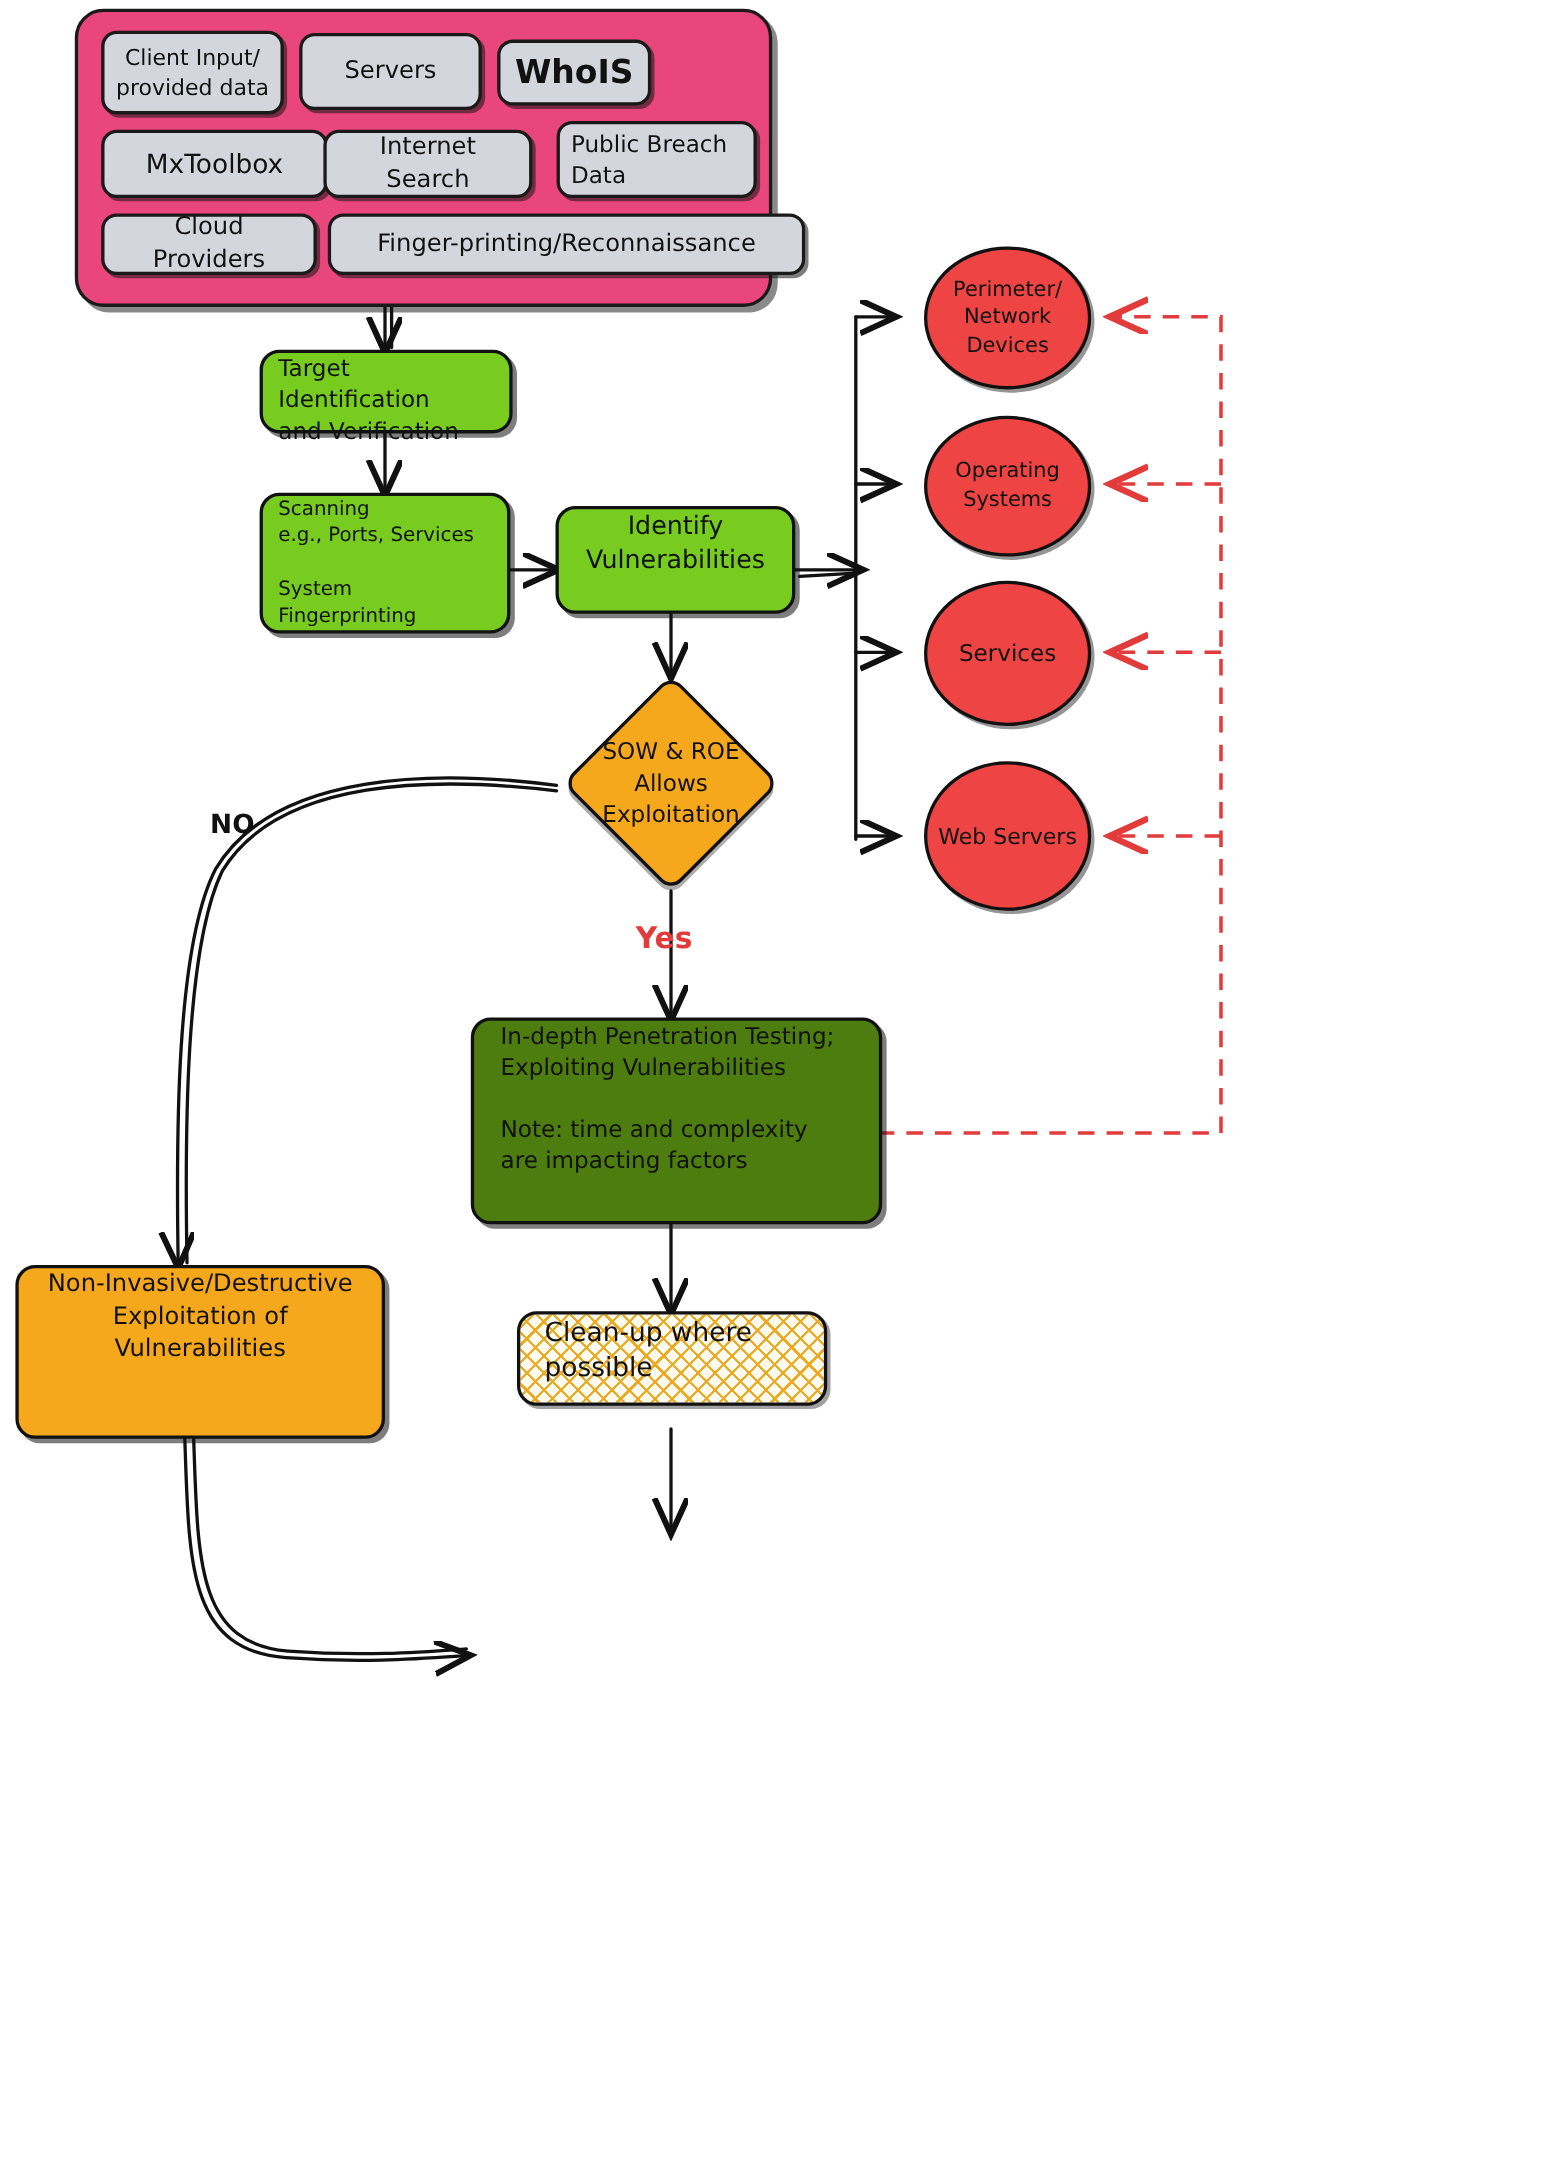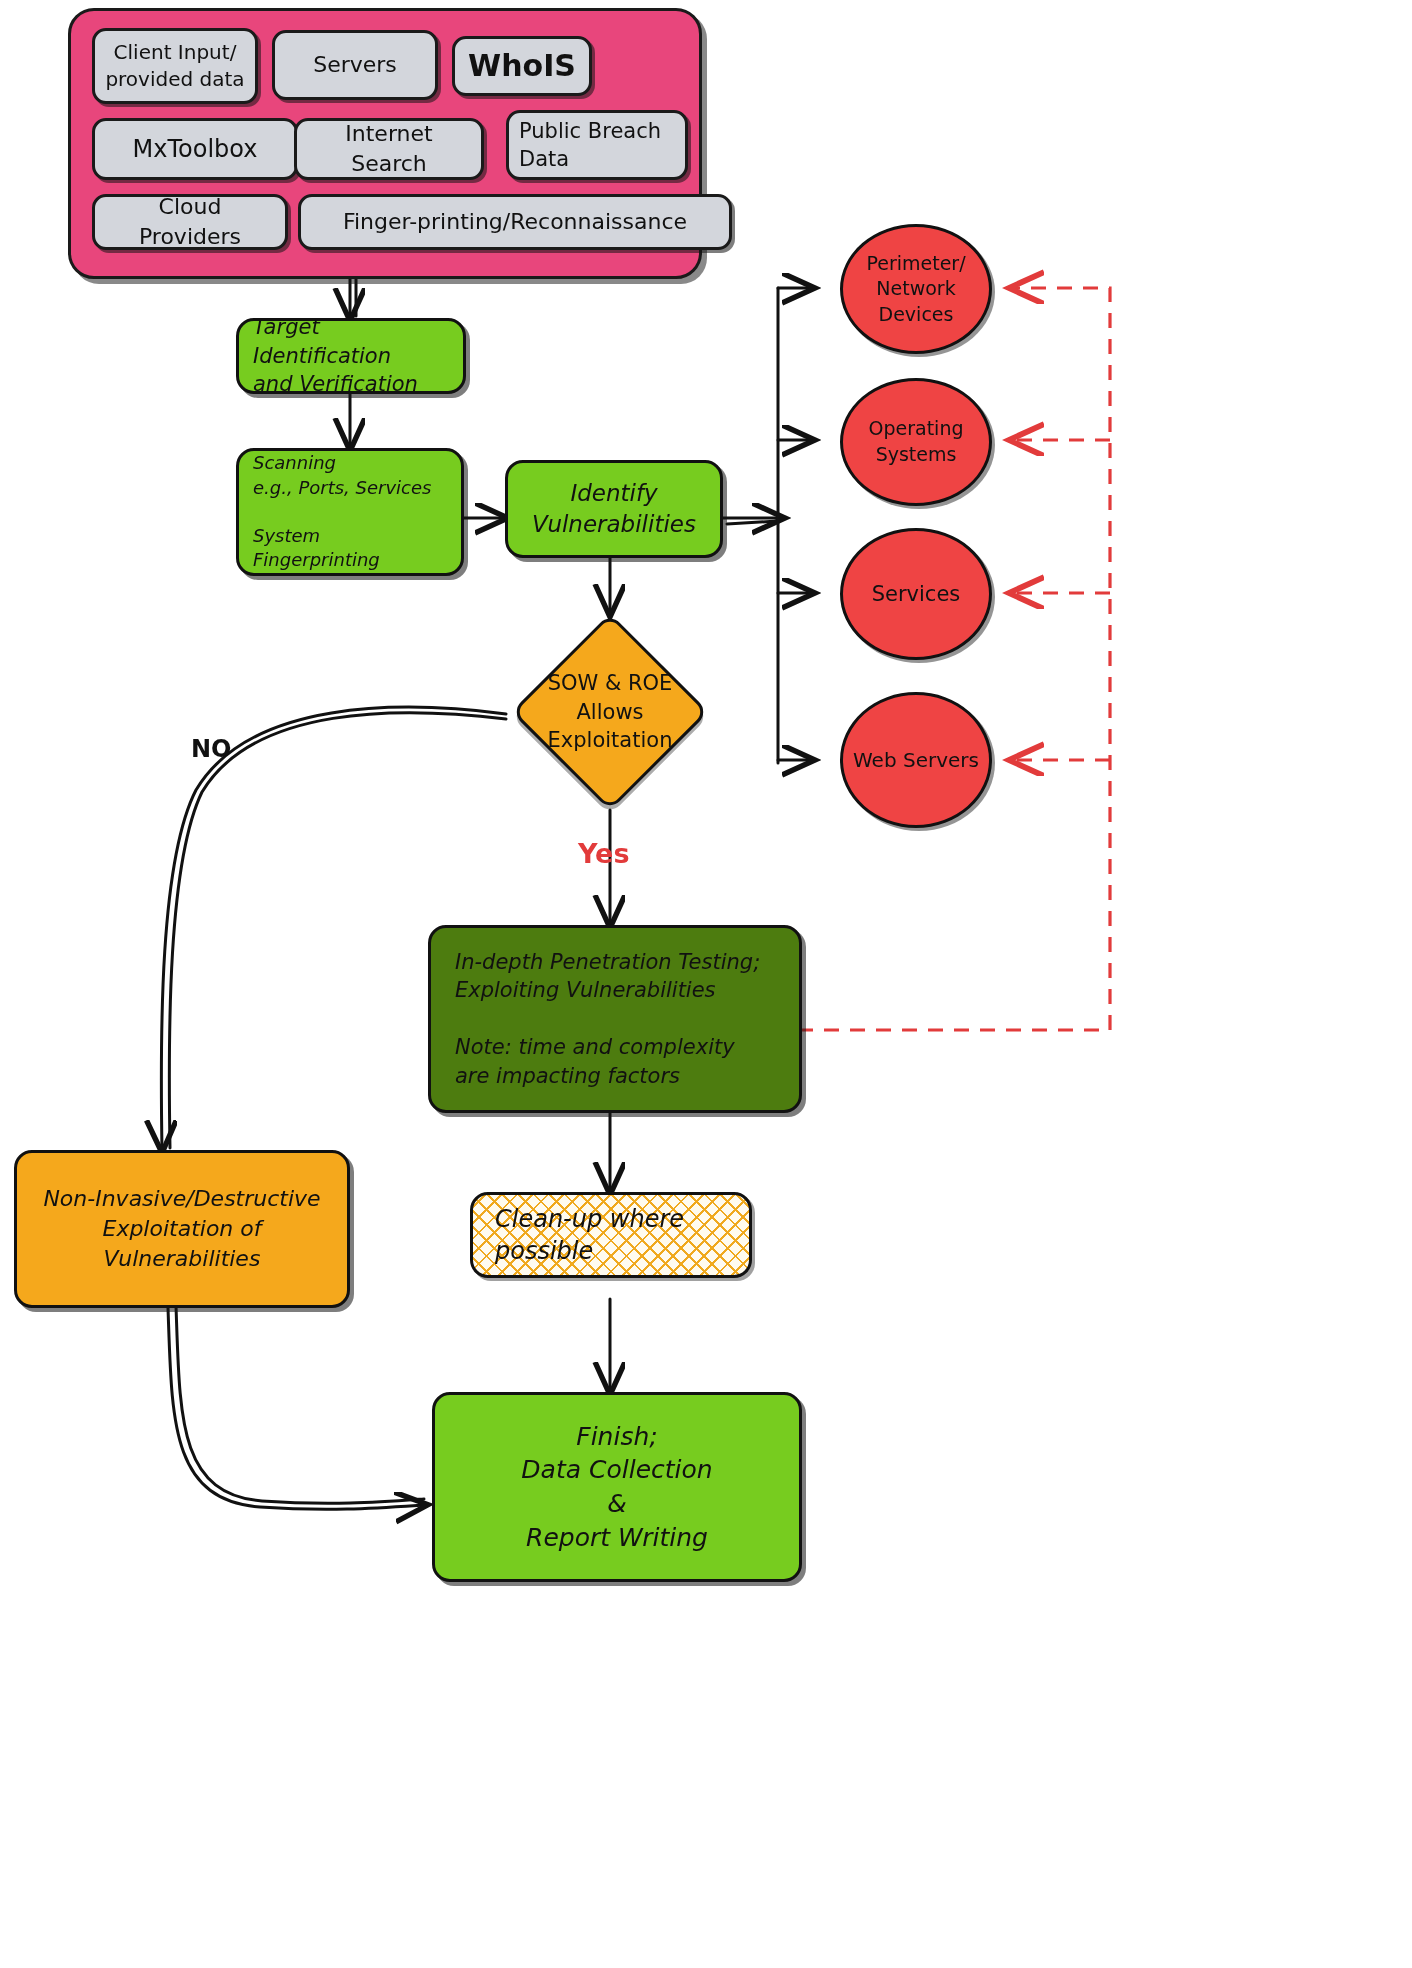--- a/index.html
+++ b/index.html
@@ -3,23 +3,23 @@
 <meta charset="utf-8">
 <style>
   html,body{margin:0;padding:0;background:#ffffff;}
   body{
     font-family:"DejaVu Sans", sans-serif;
     width:1412px;height:1968px;position:relative;overflow:hidden;
   }
   #stage{position:absolute;left:0;top:0;width:1412px;height:1968px;}
   svg.edges{position:absolute;left:0;top:0;width:1412px;height:1968px;pointer-events:none;}
 
-  .node{position:absolute;box-sizing:border-box;display:flex;align-items:center;
+  .node{position:absolute;box-sizing:border-box;display:flex;align-items:flex-start;
         justify-content:center;text-align:center;color:#111;
-        font-family:"DejaVu Sans", sans-serif;font-style:italic;}
+        font-family:"DejaVu Sans", sans-serif;}
 
   
   .rrect{border:3px solid #111;border-radius:18px;
          box-shadow:4px 4px 0 rgba(20,20,20,.55);}
 
   .group-pink{background:#e8467c;border-radius:26px;border:3px solid #1a1a1a;
               box-shadow:5px 5px 0 rgba(20,20,20,.5);}
 
   .chip{background:#d3d6dc;border:3px solid #1a1a1a;border-radius:14px;
         box-shadow:3px 3px 0 rgba(20,20,20,.55);
@@ -203,20 +203,14 @@
     <span class="ml">Non-Invasive/Destructive
 Exploitation of
 Vulnerabilities</span>
   </div>
 
   <div class="node hatch" style="left:470px;top:1192px;width:282px;height:86px;font-size:24px;justify-content:flex-start;text-align:left;padding:0 22px;">
     <span class="ml">Clean-up where
 possible</span>
   </div>
 
-  <div class="node rrect green" style="left:432px;top:1392px;width:370px;height:190px;font-size:25px;">
-    <span class="ml">Finish;
-Data Collection
-&amp;
-Report Writing</span>
-  </div>
 
 </div>
 
 </body></html>

